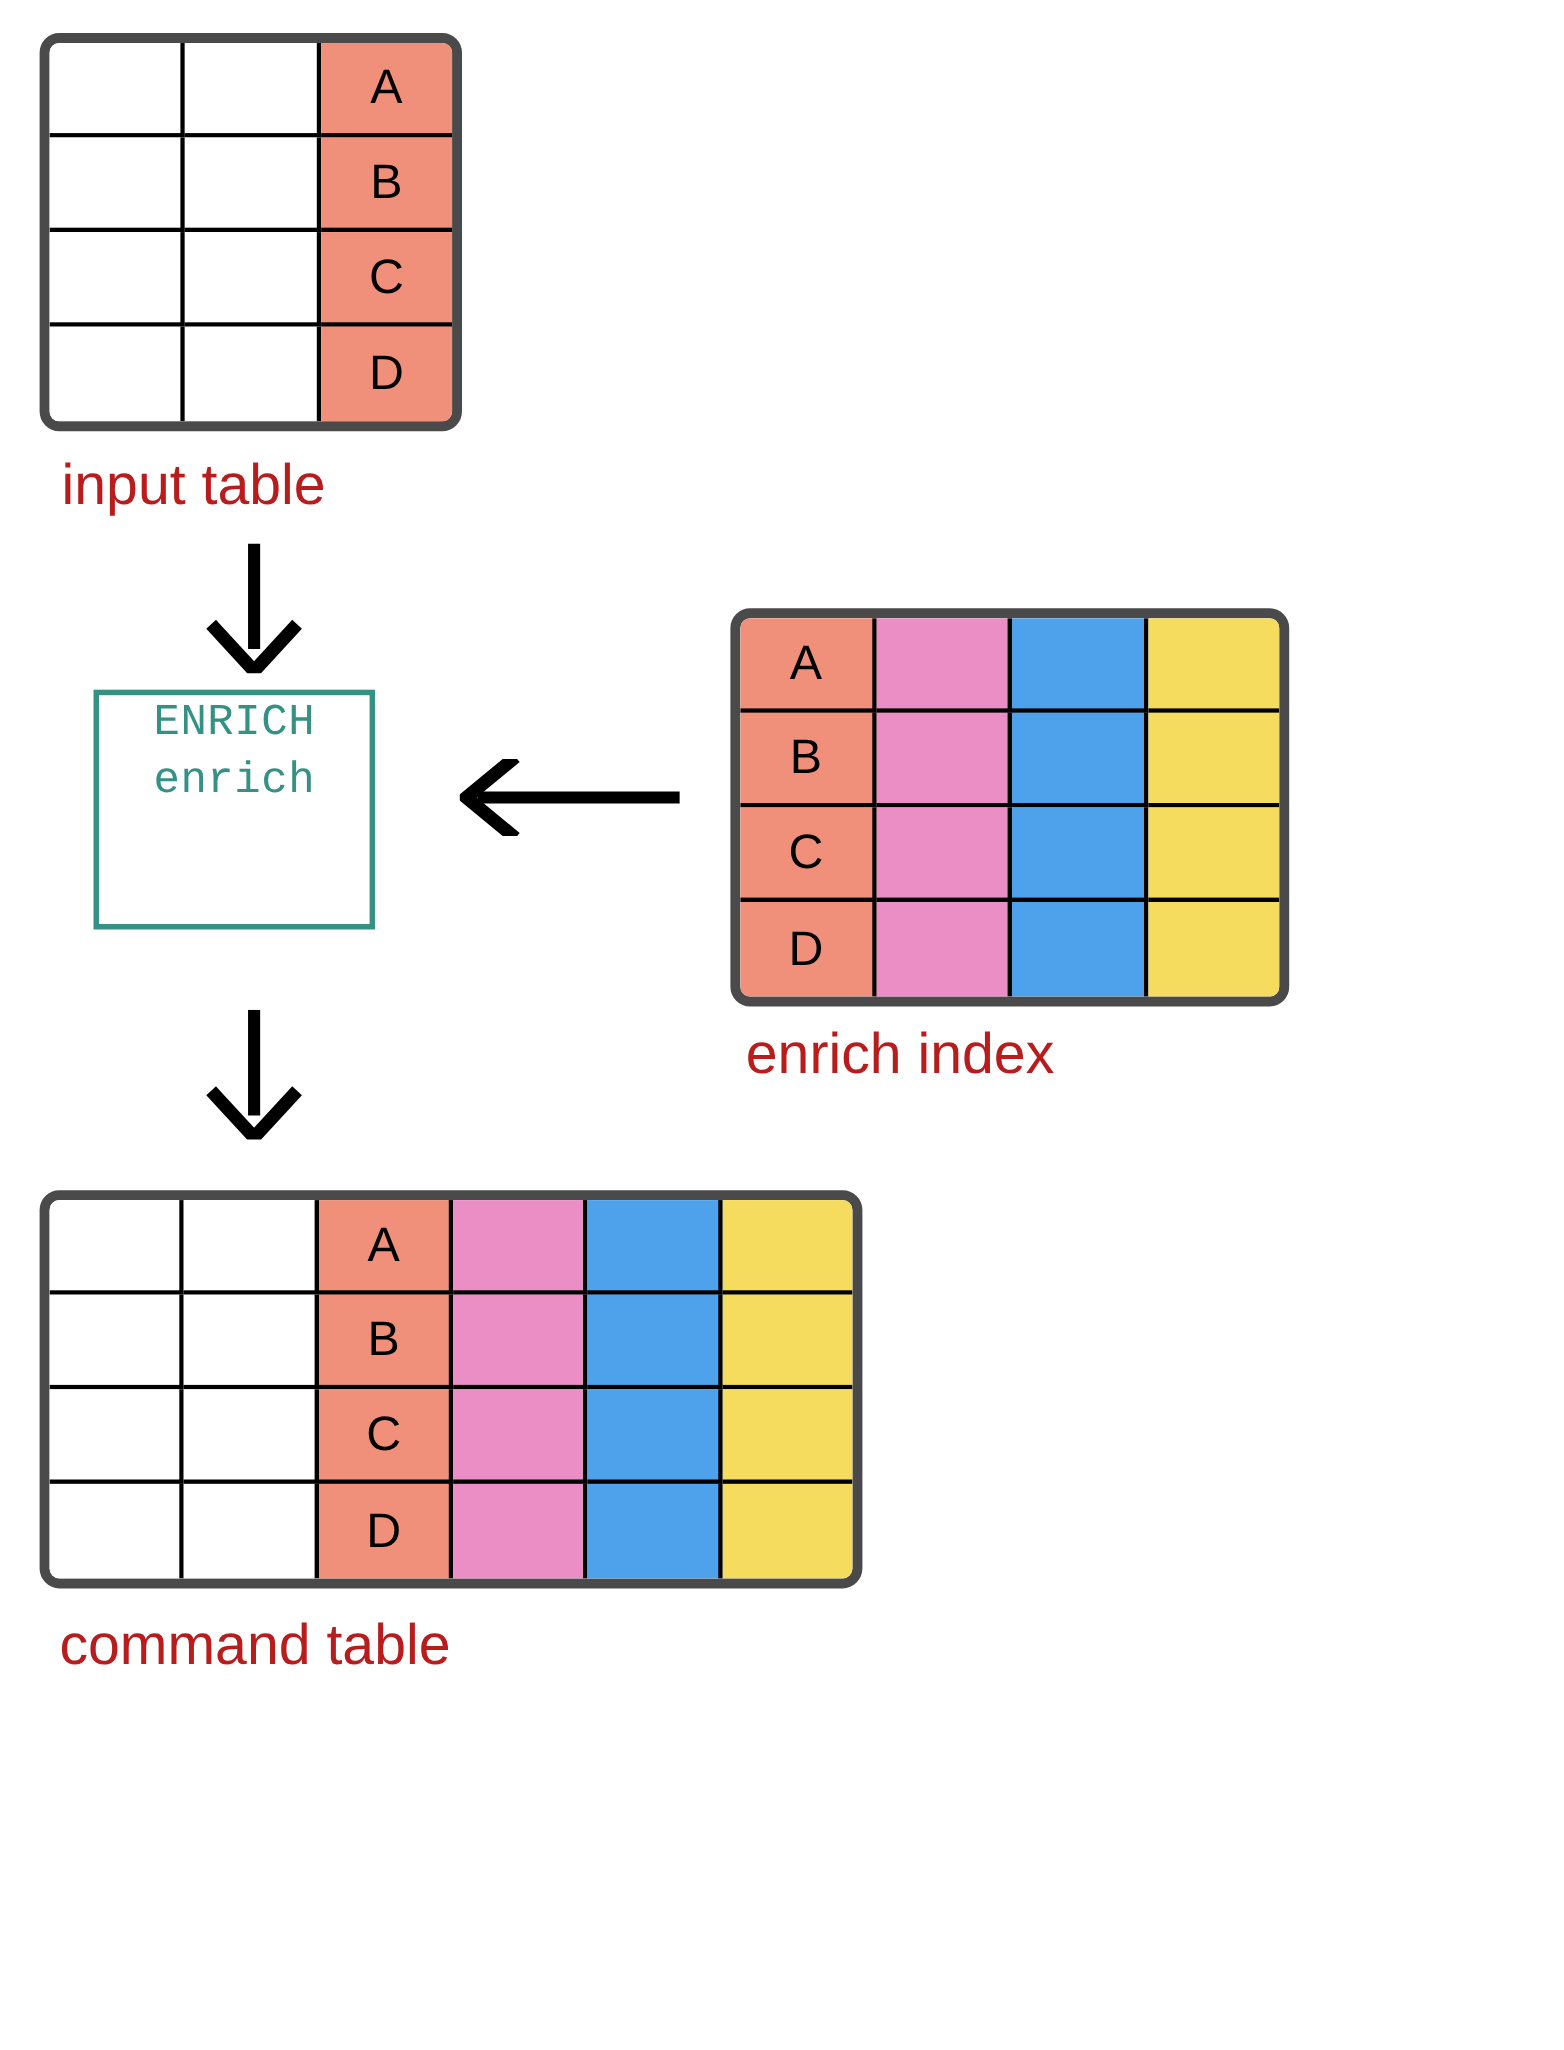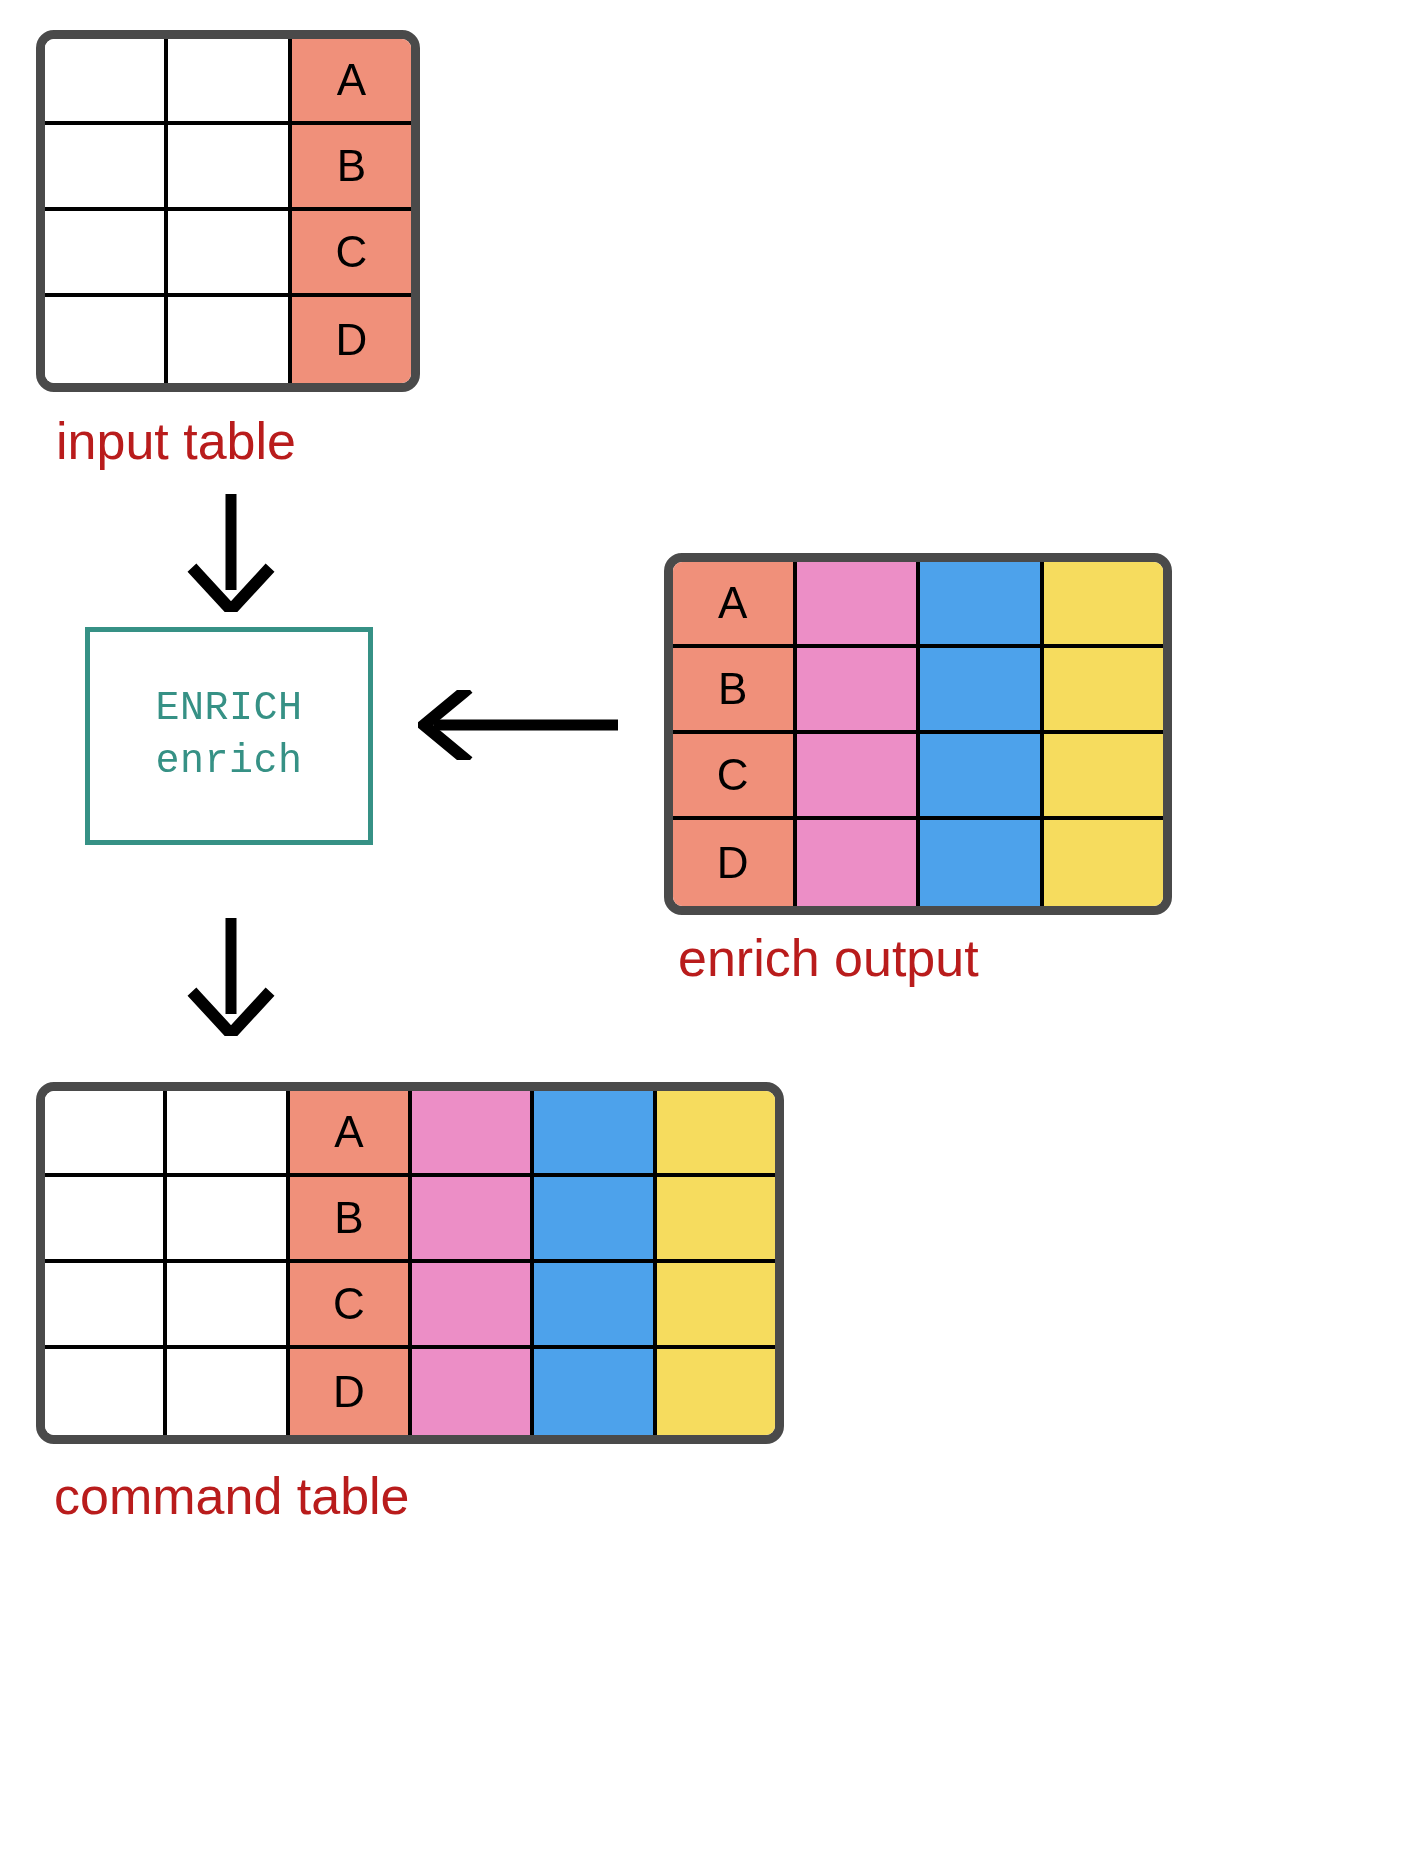--- a/index.html
+++ b/index.html
@@ -84,27 +84,27 @@
   }
   #input-table-label      { left: 56px;  top: 415px; }
   #enrich-index-label     { left: 678px; top: 932px; }
   #output-table-label     { left: 54px;  top: 1470px; }
 
   
   #enrich-command-box {
     position: absolute;
     box-sizing: border-box;
     left: 85px;  top: 627px;
-    width: 288px; height: 218px;
+    width: 256px; height: 218px;
     border: 5px solid #369185;
     background: #ffffff;
     display: flex;
     flex-direction: column;
     align-items: center;
-    justify-content: center;
+    justify-content: flex-start;
   }
   #enrich-command-box .cmd-line {
     font-family: "Liberation Mono", "DejaVu Sans Mono", monospace;
     font-size: 40px;
     color: #369185;
     line-height: 1.32;
     letter-spacing: 0.5px;
   }
 
   
@@ -178,21 +178,21 @@
       <div class="tcell c-yellow"></div>
     </div>
     <div class="trow">
       <div class="tcell c-salmon">D</div>
       <div class="tcell c-pink"></div>
       <div class="tcell c-blue"></div>
       <div class="tcell c-yellow"></div>
     </div>
   </div>
 
-  <div class="caption" id="enrich-index-label">enrich output</div>
+  <div class="caption" id="enrich-index-label">enrich index</div>
 
   <svg class="arrow" id="arrow-command-to-output" viewBox="0 0 90 118">
     <line x1="45" y1="0" x2="45" y2="96" stroke="#000000" stroke-width="11"></line>
     <path d="M 10 78 L 45 116 L 80 78" fill="none" stroke="#000000" stroke-width="12" stroke-linecap="square" stroke-linejoin="miter"></path>
   </svg>
 
   <div class="tbl" id="output-table">
     <div class="trow">
       <div class="tcell c-white"></div>
       <div class="tcell c-white"></div>

